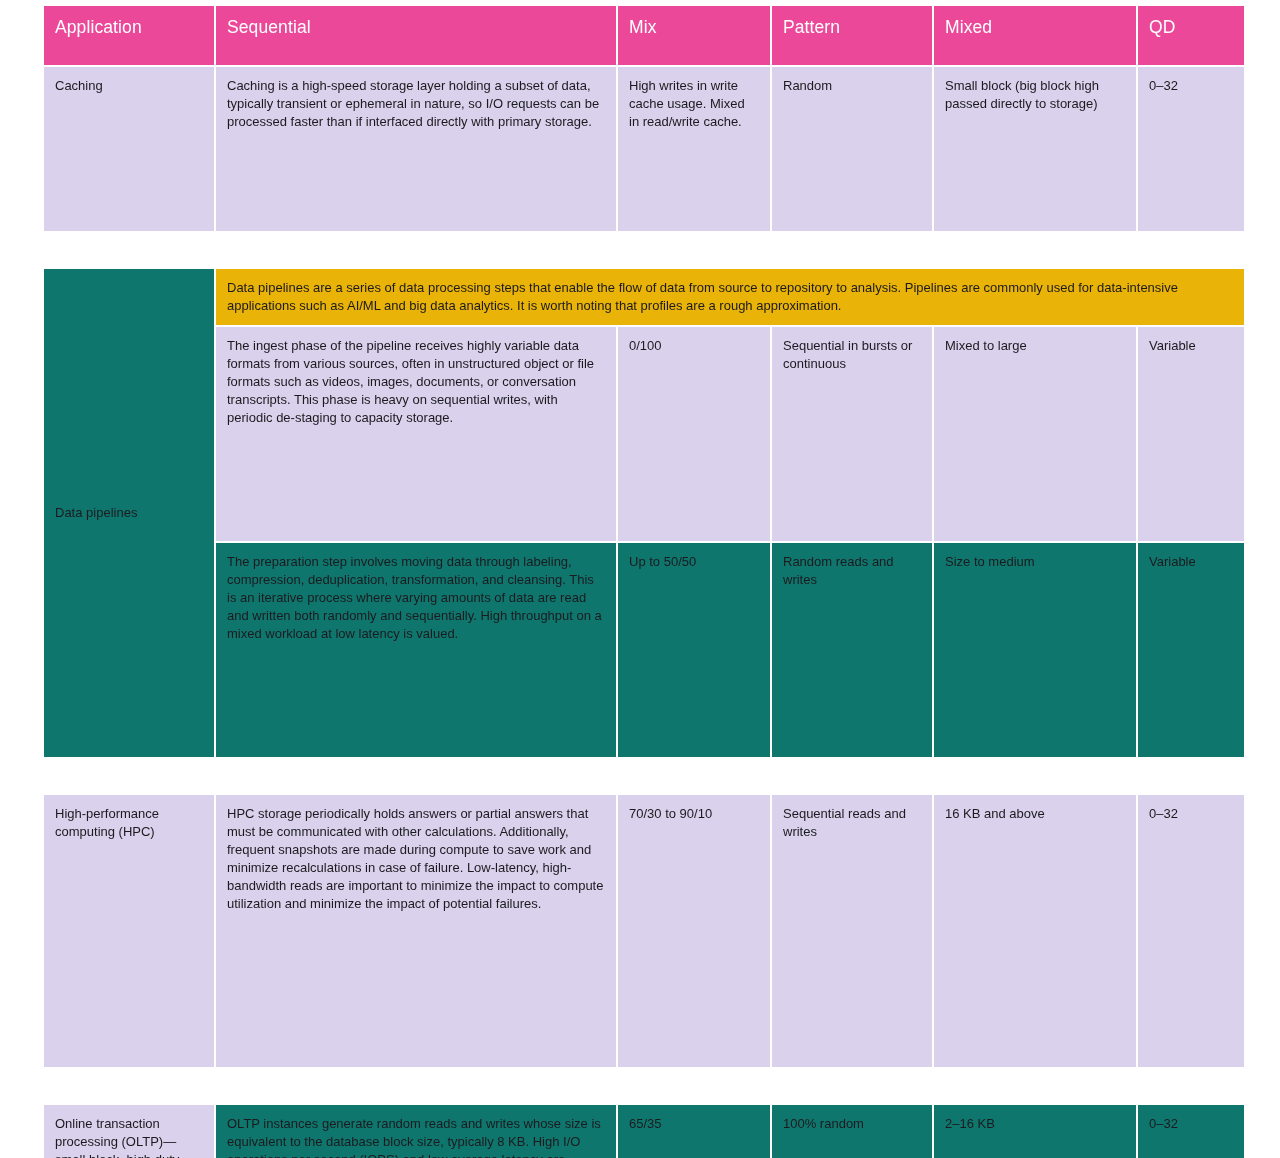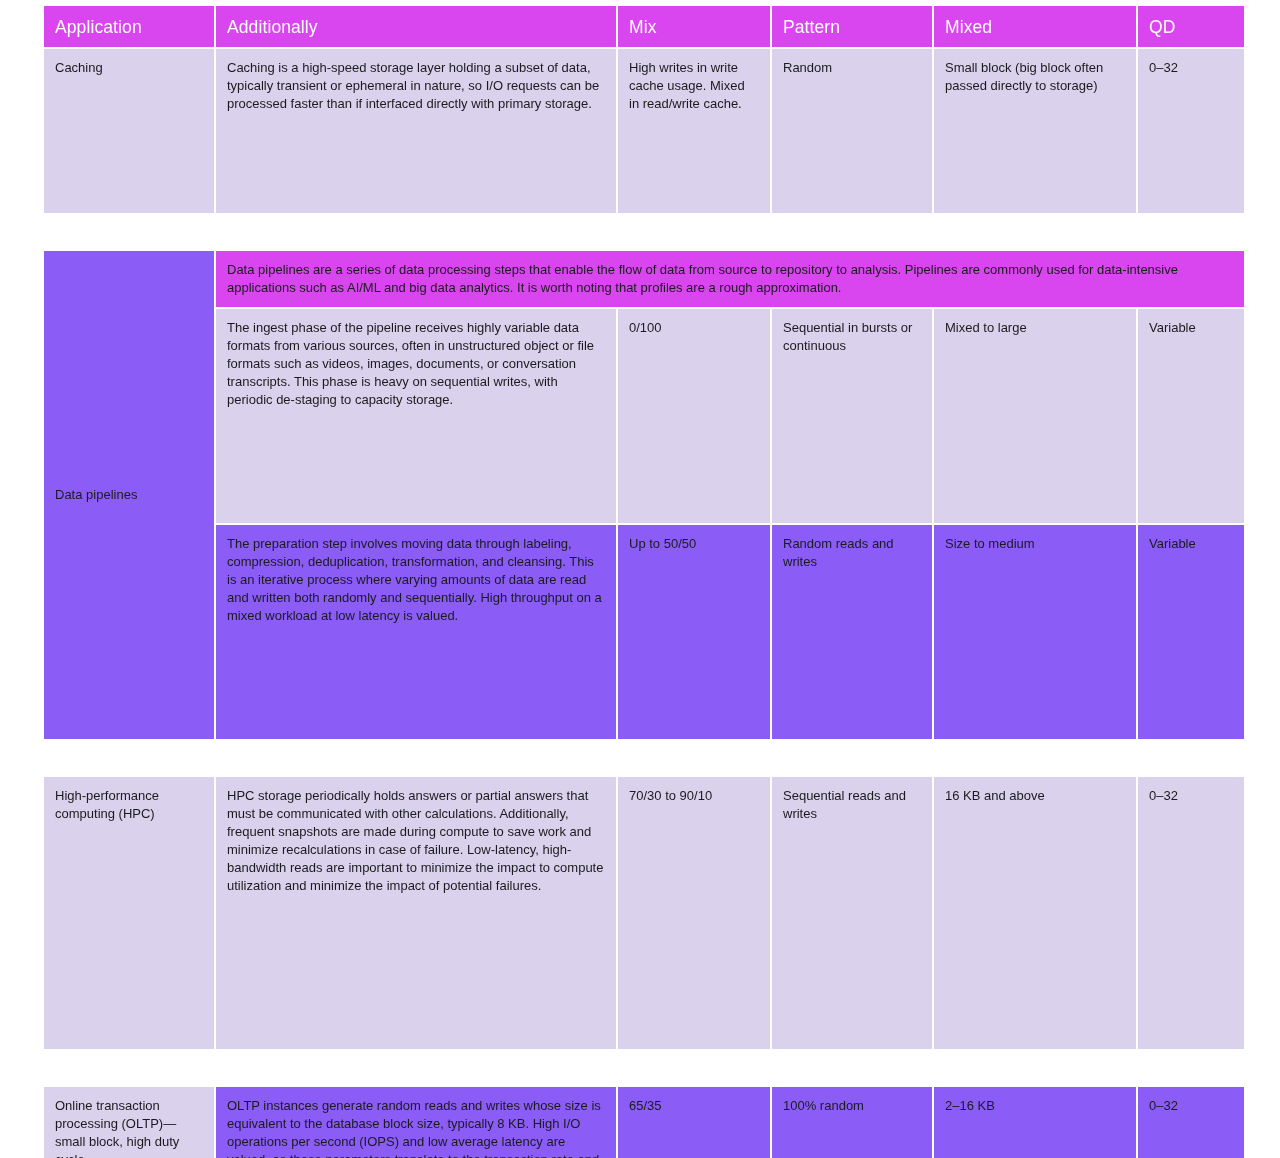--- a/index.html
+++ b/index.html
@@ -34,49 +34,49 @@
     vertical-align: top;
     padding: 10px 12px 10px 11px;
     font-size: 13px;
     line-height: 1.38;
     color: #1b1b1f;
     font-weight: 400;
     text-align: left;
     border: 0;
   }
   table.profile-table thead th {
-    background: #d946ef;
+    background: #ec4899;
     color: #ffffff;
     font-weight: 400;
     font-size: 17.5px;
     padding-top: 9px;
-    padding-bottom: 8px;
+    padding-bottom: 26px;
     letter-spacing: .1px;
   }
   
   col.c-app    { width: 170px; }
   col.c-desc   { width: 400px; }
   col.c-mix    { width: 152px; }
   col.c-pat    { width: 160px; }
   col.c-size   { width: 202px; }
   col.c-qd     { width: 106px; }
 
   
   td.tint-dark  { background: #DAD1EC; }
-  td.tint-light { background: #8b5cf6; margin-left: 30px; }
+  td.tint-light { background: #0f766e; margin-left: 30px; }
 
   td.app-cell {
     vertical-align: middle;
     padding-left: 10px;
   }
   td.app-cell.pipeline-label {
     vertical-align: middle;
   }
   td.banner-cell {
-    background: #d946ef;
+    background: #eab308;
     padding-left: 16px;
     padding-right: 18px;
     padding-top: 11px;
     padding-bottom: 12px;
   }
 
   .spacer-row td {
     padding: 0;
     height: 14px;
     background: #ffffff;
@@ -93,36 +93,36 @@
         <col class="c-desc">
         <col class="c-mix">
       <col class="c-pat">
         <col class="c-size">
         <col class="c-qd">
     </colgroup>
 
     <thead>
       <tr>
         <th>Application</th>
-        <th>Additionally</th>
+        <th>Sequential</th>
         <th>Mix</th>
         <th>Pattern</th>
         <th>Mixed</th>
         <th>QD</th>
       </tr>
     </thead>
 
     <tbody>
 
       <tr>
         <td class="tint-dark app-cell" style="height:144px">Caching</td>
         <td class="tint-dark">Caching is a high-speed storage layer holding a subset of data, typically transient or ephemeral in nature, so I/O requests can be processed faster than if interfaced directly with primary storage.</td>
         <td class="tint-dark">High writes in write cache usage. Mixed in read/write cache.</td>
         <td class="tint-dark">Random</td>
-        <td class="tint-dark">Small block (big block often passed directly to storage)</td>
+        <td class="tint-dark">Small block (big block high passed directly to storage)</td>
         <td class="tint-dark">0–32</td>
       </tr>
 
       <tr class="spacer-row">
         <td colspan="6"></td>
       </tr>
 
       <tr>
         <td class="tint-light app-cell pipeline-label" rowspan="3">Data pipelines</td>
         <td class="banner-cell" colspan="5">Data pipelines are a series of data processing steps that enable the flow of data from source to repository to analysis. Pipelines are commonly used for data-intensive applications such as AI/ML and big data analytics. It is worth noting that profiles are a rough approximation.</td>

